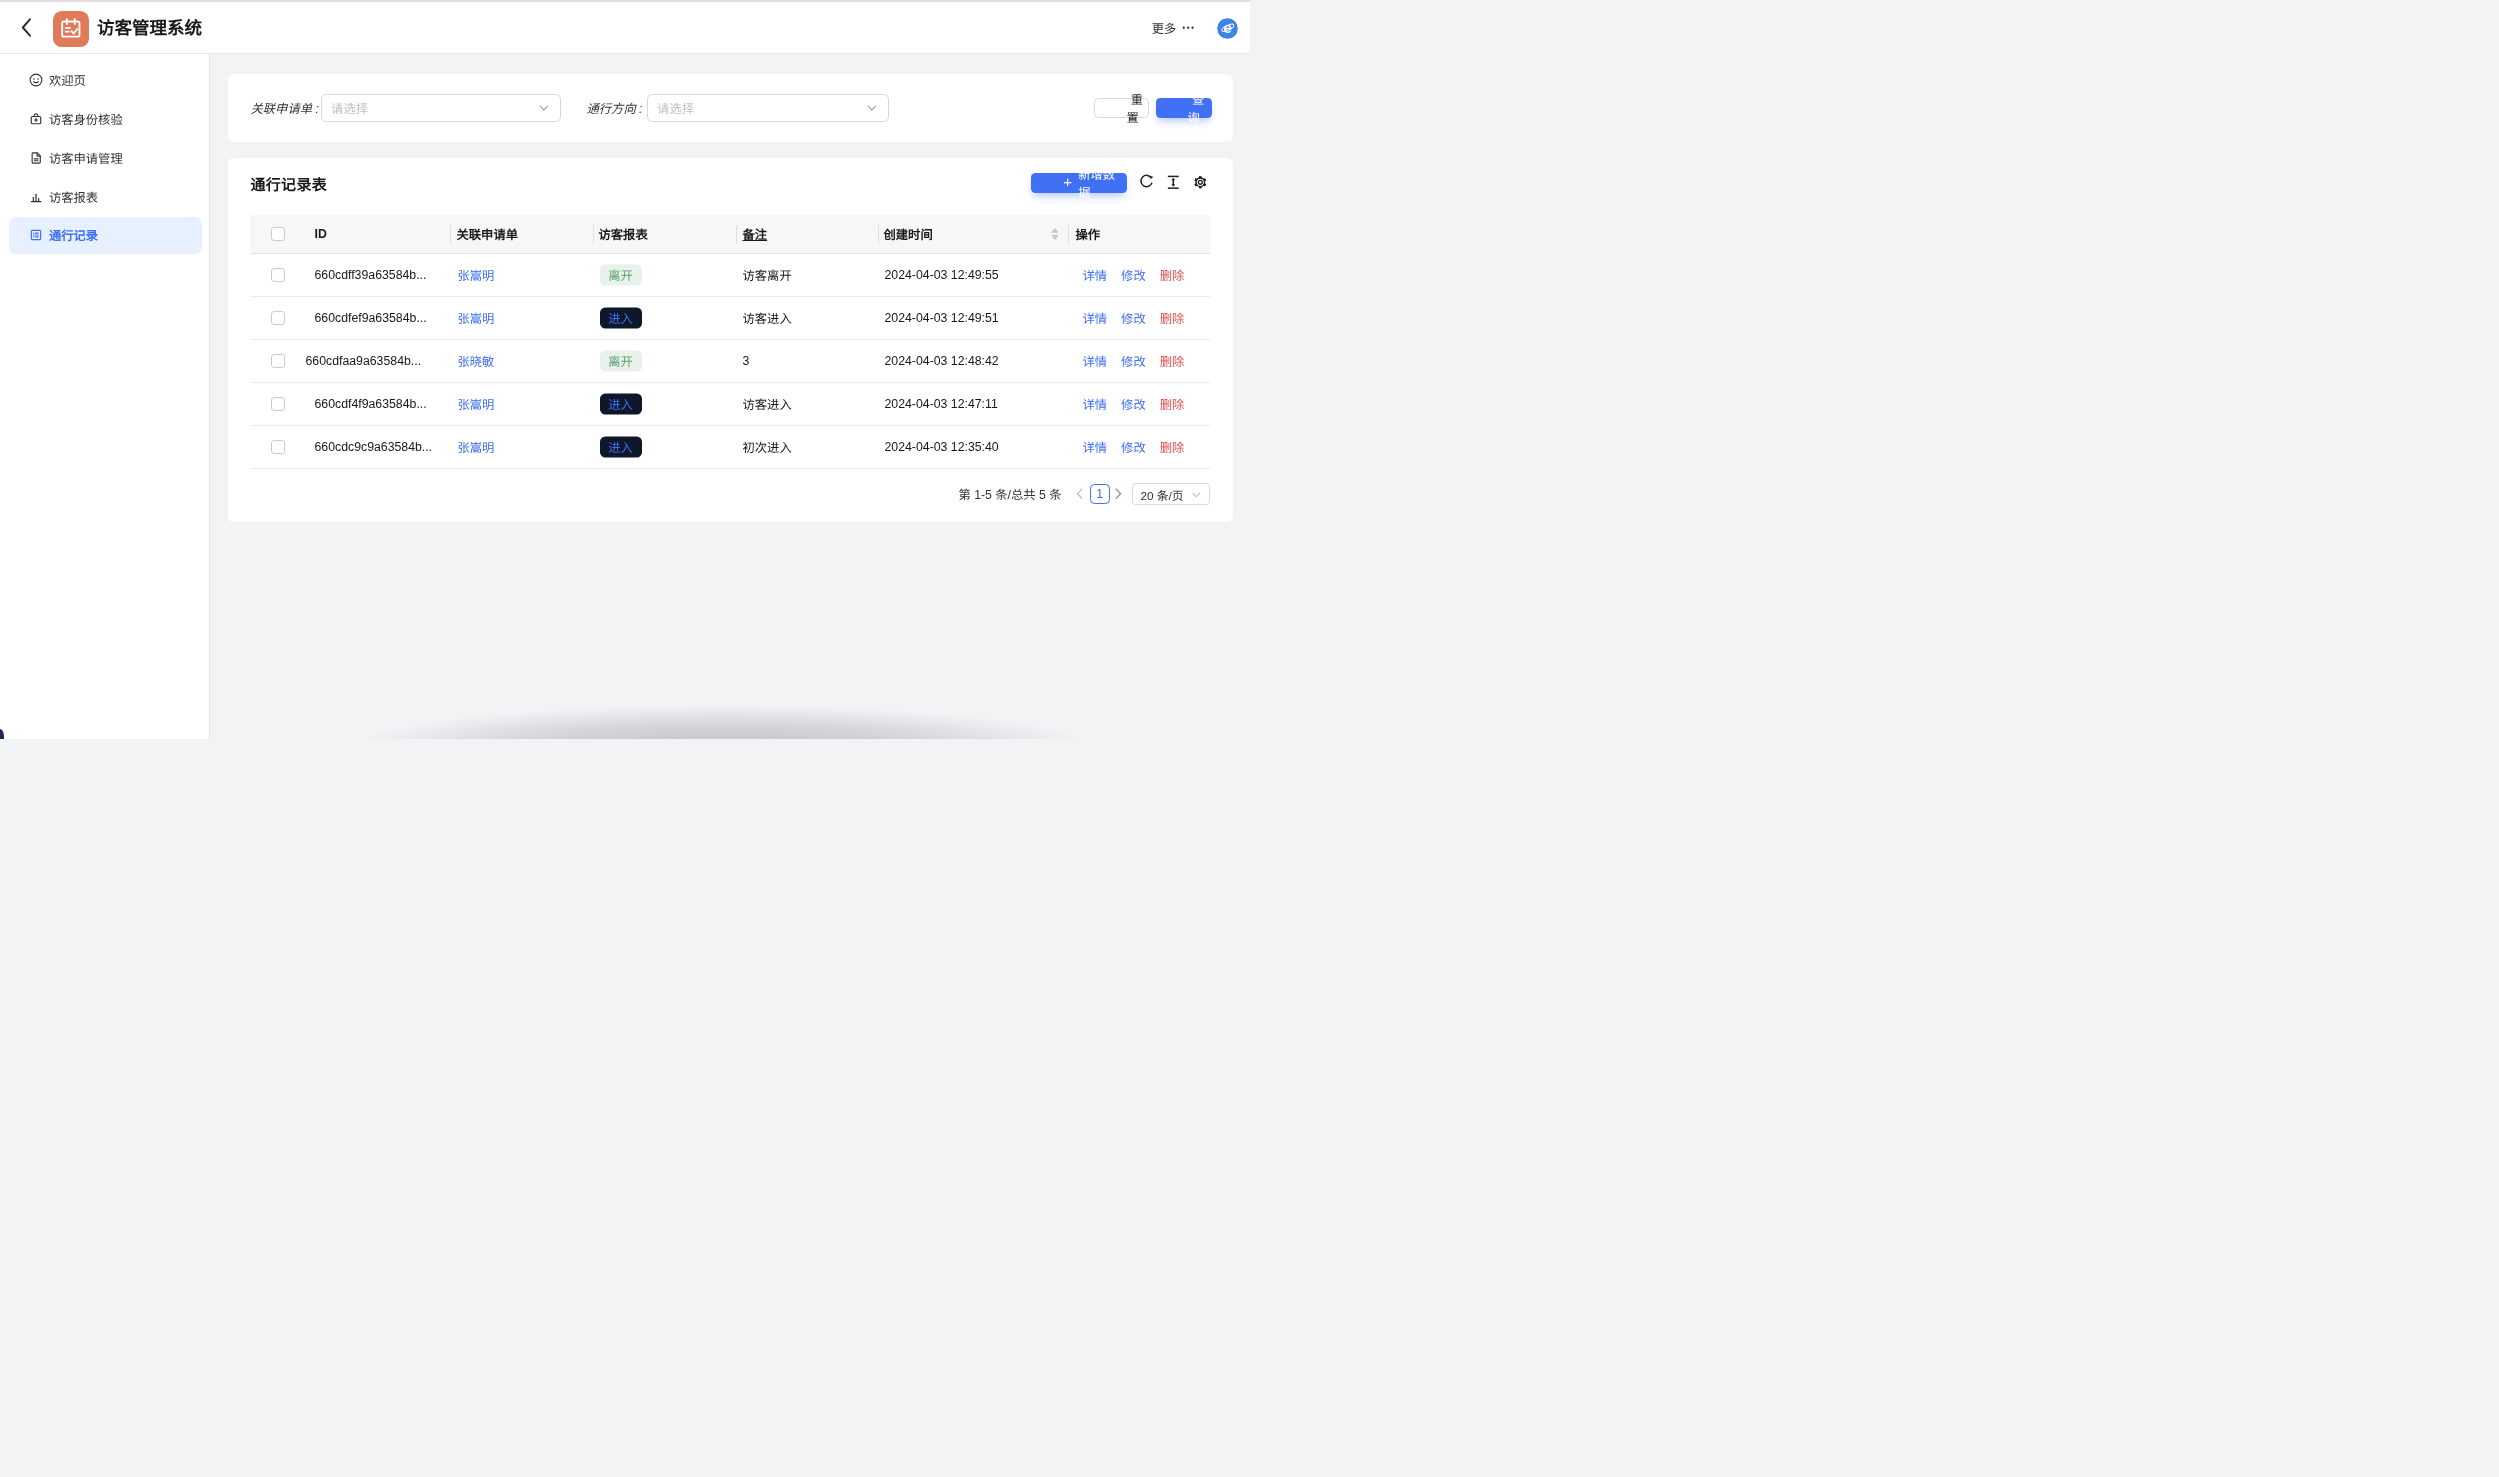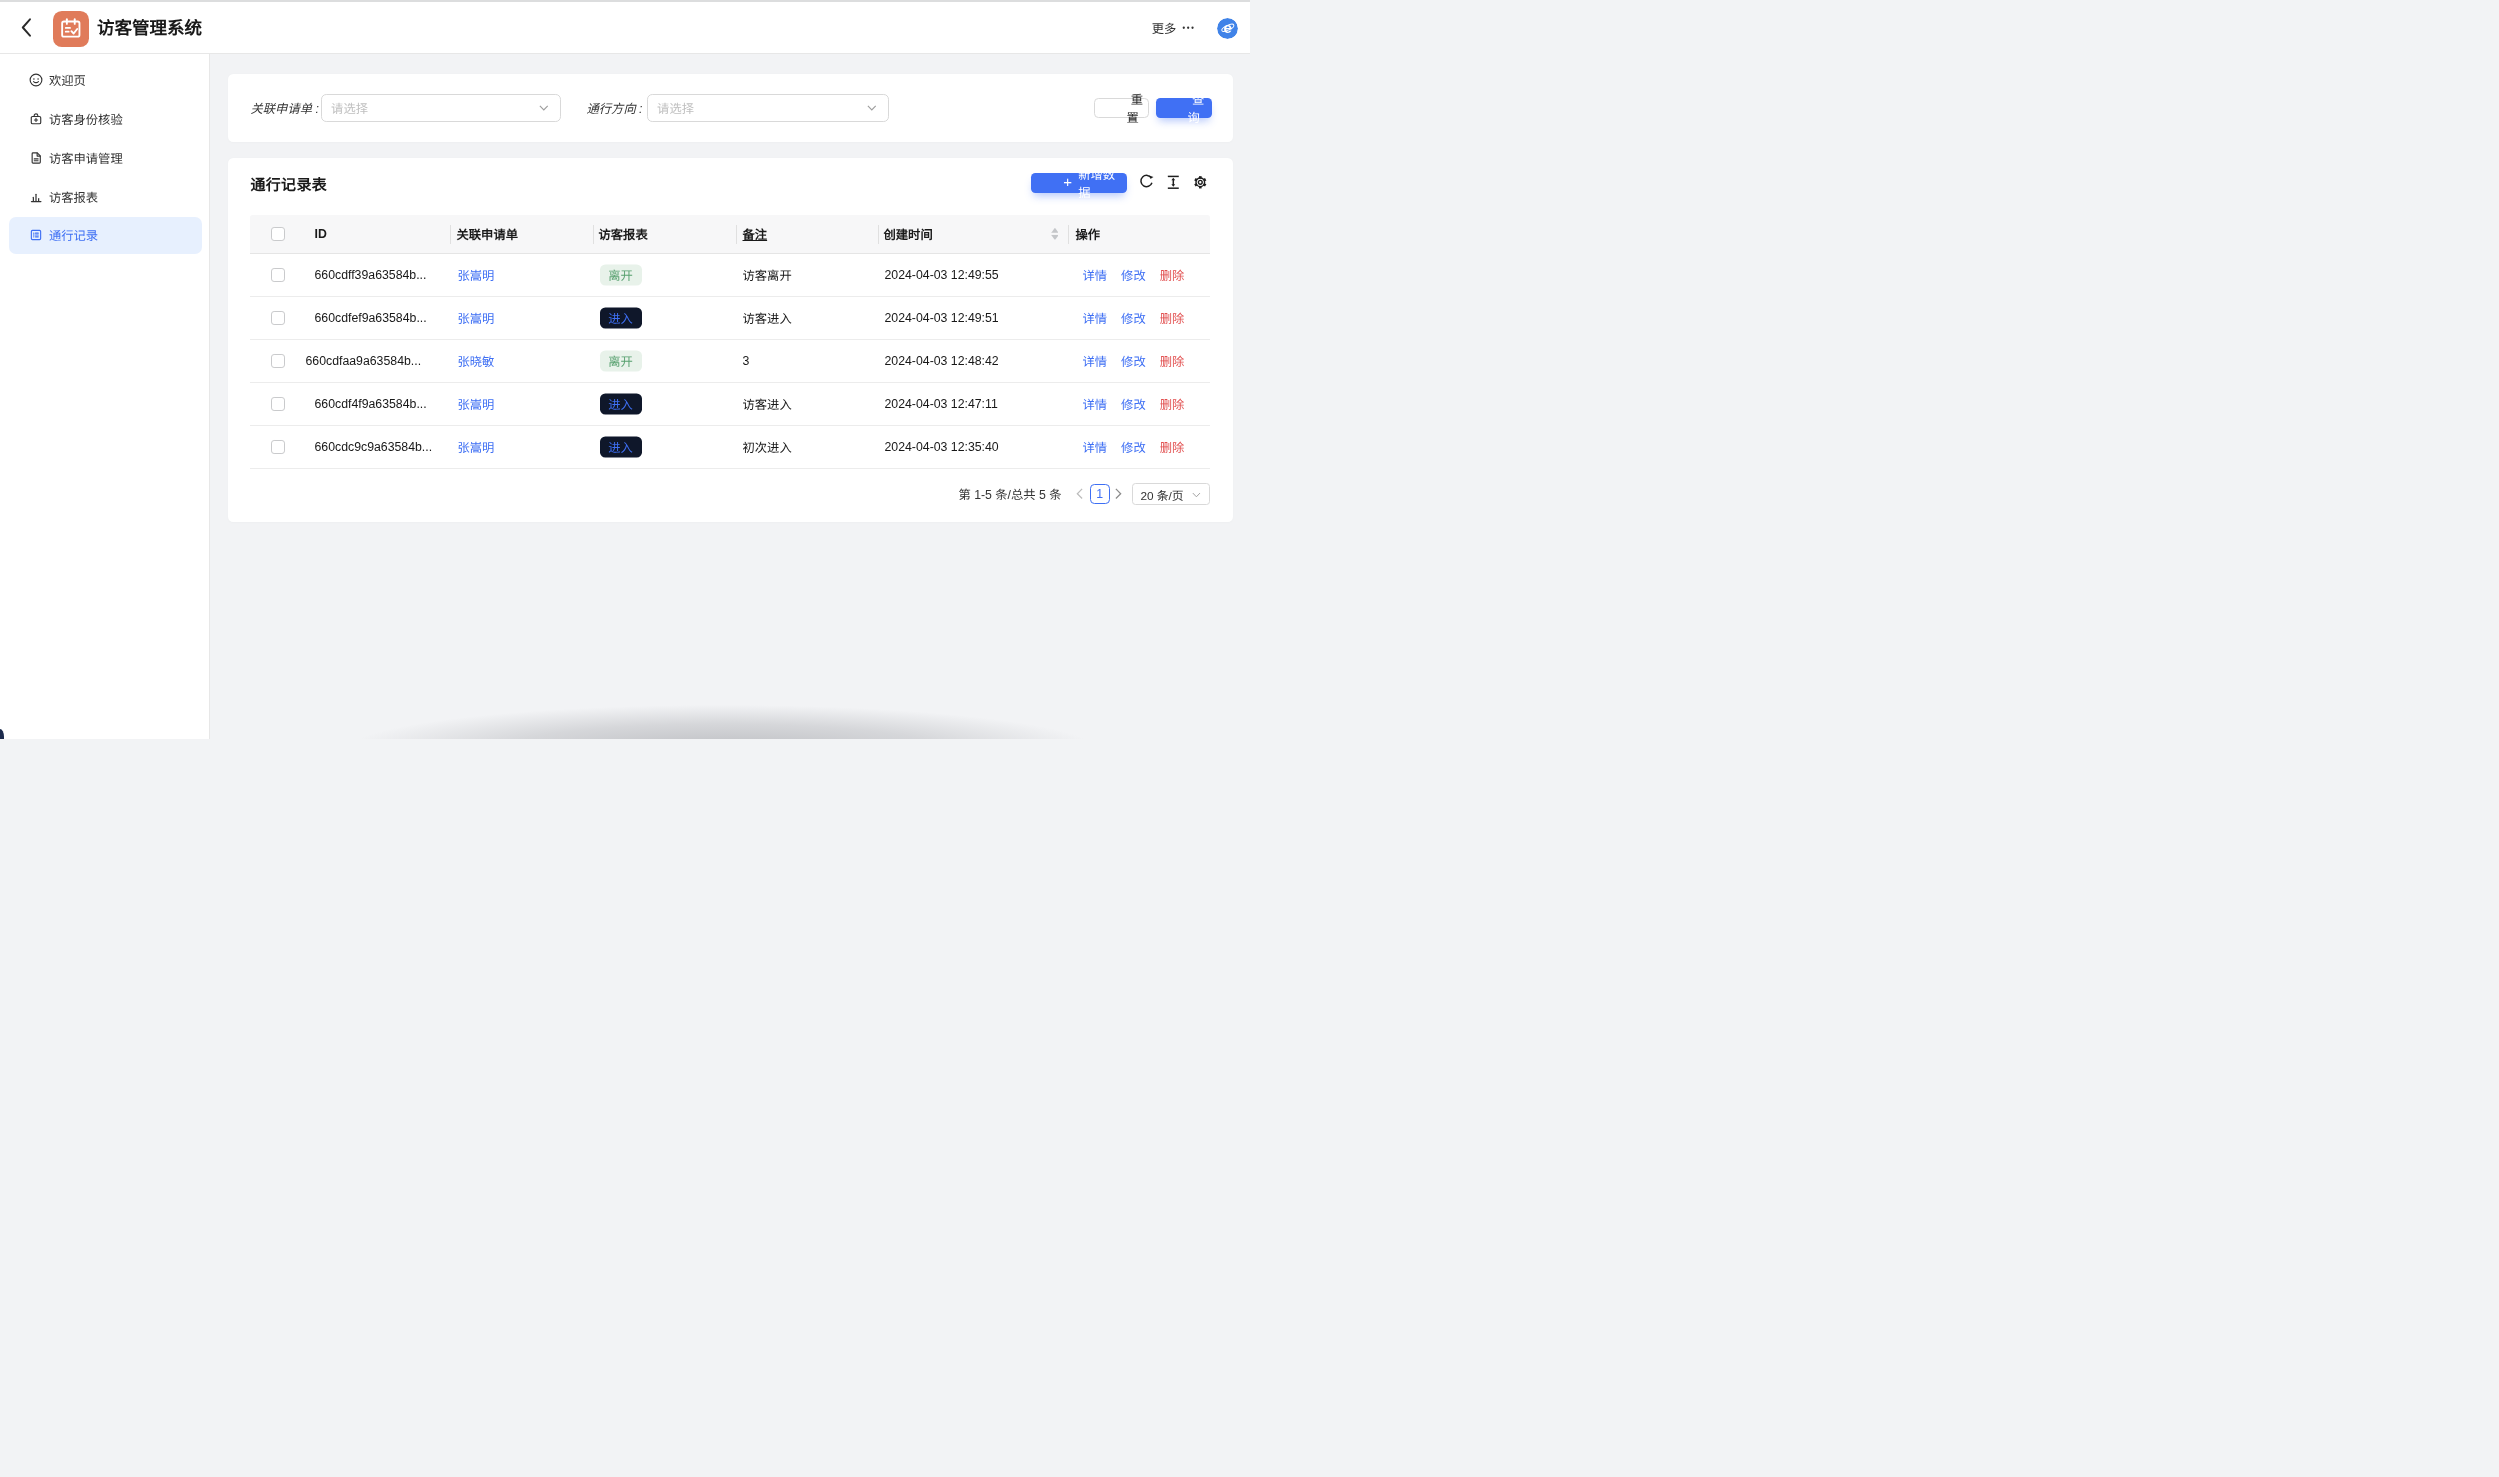--- a/index.html
+++ b/index.html
@@ -13,21 +13,21 @@
 .back { position:absolute; left:21px; top:16.6px; }
 .appicon { position:absolute; left:53px; top:8.8px; width:36px; height:36px; border-radius:8.8px; background:#e07b5a; display:flex; align-items:center; justify-content:center; }
 .apptitle { position:absolute; left:97px; top:0; height:52px; line-height:52px; font-size:17.5px; font-weight:700; color:#1a1a1a; }
 .hdr-right { position:absolute; right:12.3px; top:0; height:52px; display:flex; align-items:center; }
 .more-txt { font-size:12.3px; color:#333; }
 .avatar { margin-left:22px; width:21px; height:21px; border-radius:50%; position:relative; top:0.9px; }
 
 .sidebar { position:absolute; top:53px; left:0; bottom:0; width:210px; background:#fff; border-right:0.9px solid #e7e7e7; z-index:10; padding-top:8.8px; }
 .mitem { width:193px; height:37px; margin:0 0 1.8px 8.8px; border-radius:7px; display:flex; align-items:center; padding-left:20px; font-size:12.3px; color:#333; }
 .mitem .mico { width:14px; height:14px; margin-right:6.1px; flex:none; }
-.mitem.sel { background:#e7f0fe; color:#3e6ff4; }
+.mitem.sel { background:#e7f0fe; color:#3e6ff4;font-weight:bold; }
 
 .main { position:absolute; left:210px; top:53px; right:0; bottom:0; background:#f2f3f5; padding:21.4px 17.5px; overflow:hidden; }
 .card { background:#fff; border-radius:5.3px; box-shadow:0 0.9px 2.6px rgba(0,0,0,0.02); }
 .fcard { height:68px; position:relative; margin-bottom:15.3px; }
 .fcard > * { position:absolute; top:50%; transform:translateY(-50%); }
 .flabel { font-size:12.3px; color:#333; white-space:nowrap;font-style:italic; }
 .fselect { width:240px; height:28px; border:0.9px solid #d9d9d9; border-radius:5.3px; background:#fff; display:flex; align-items:center; padding:0 10.5px 0 9.6px; }
 .fselect .ph { color:#bfbfbf; font-size:12.3px; flex:1; }
 .btn { height:20px; border-radius:4.4px; font-size:12.3px; display:inline-flex; align-items:center; justify-content:center;padding-left:32px; }
 .btn-plain { width:55px; border:0.9px solid #d9d9d9; background:#fff; color:#2a2a2a; }

